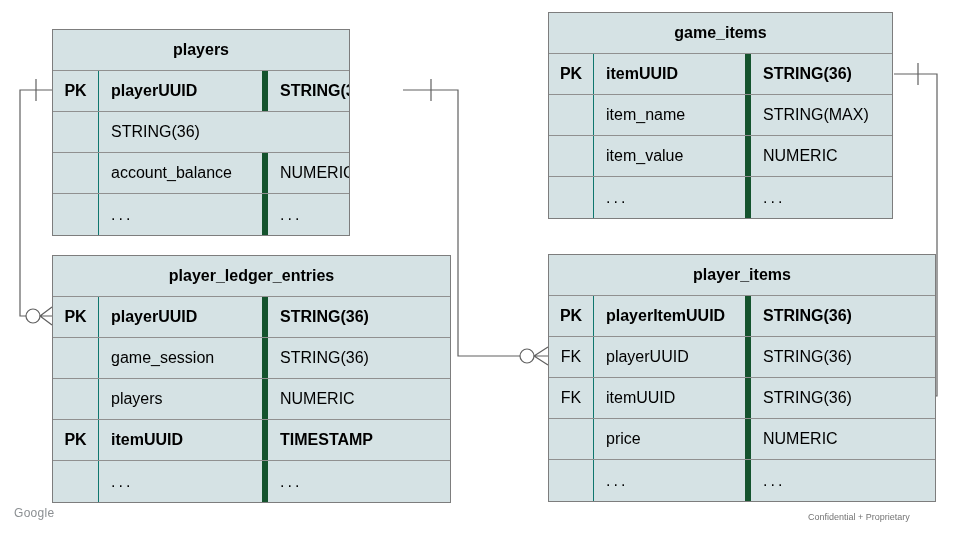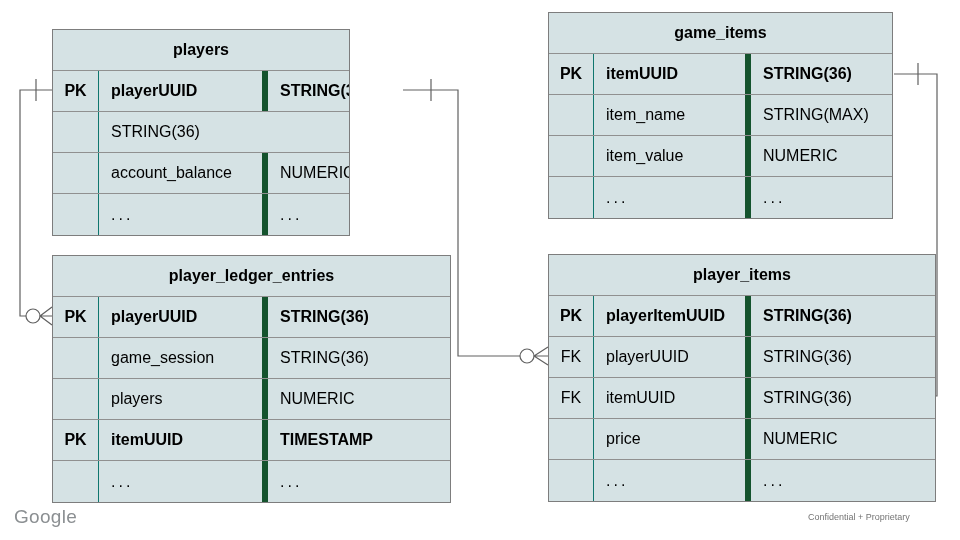--- a/index.html
+++ b/index.html
@@ -24,21 +24,21 @@
     display:flex;align-items:center;font-size:16px;box-sizing:border-box;
     white-space:nowrap;overflow:hidden;
   }
   .cell-key{justify-content:center;border-right:1px solid #0f766e;}
   .cell-name{padding-left:12px;border-right:6px solid #14532d;}
   .cell-type{padding-left:12px;}
   .pk > div{font-weight:bold;}
   .ellipsis-row > div{letter-spacing:3px;}
   .logo{
     position:absolute;left:14px;top:506px;z-index:1;
-    font-size:19px;color:#8b8f92;letter-spacing:0.3px;
+    font-size:12px;color:#8b8f92;letter-spacing:0.3px;
   }
   .confidential{
     position:absolute;left:808px;top:512px;z-index:1;
     font-size:9px;color:#757575;
   }
 </style>
 </head>
 <body>
 
 <div class="canvas">

